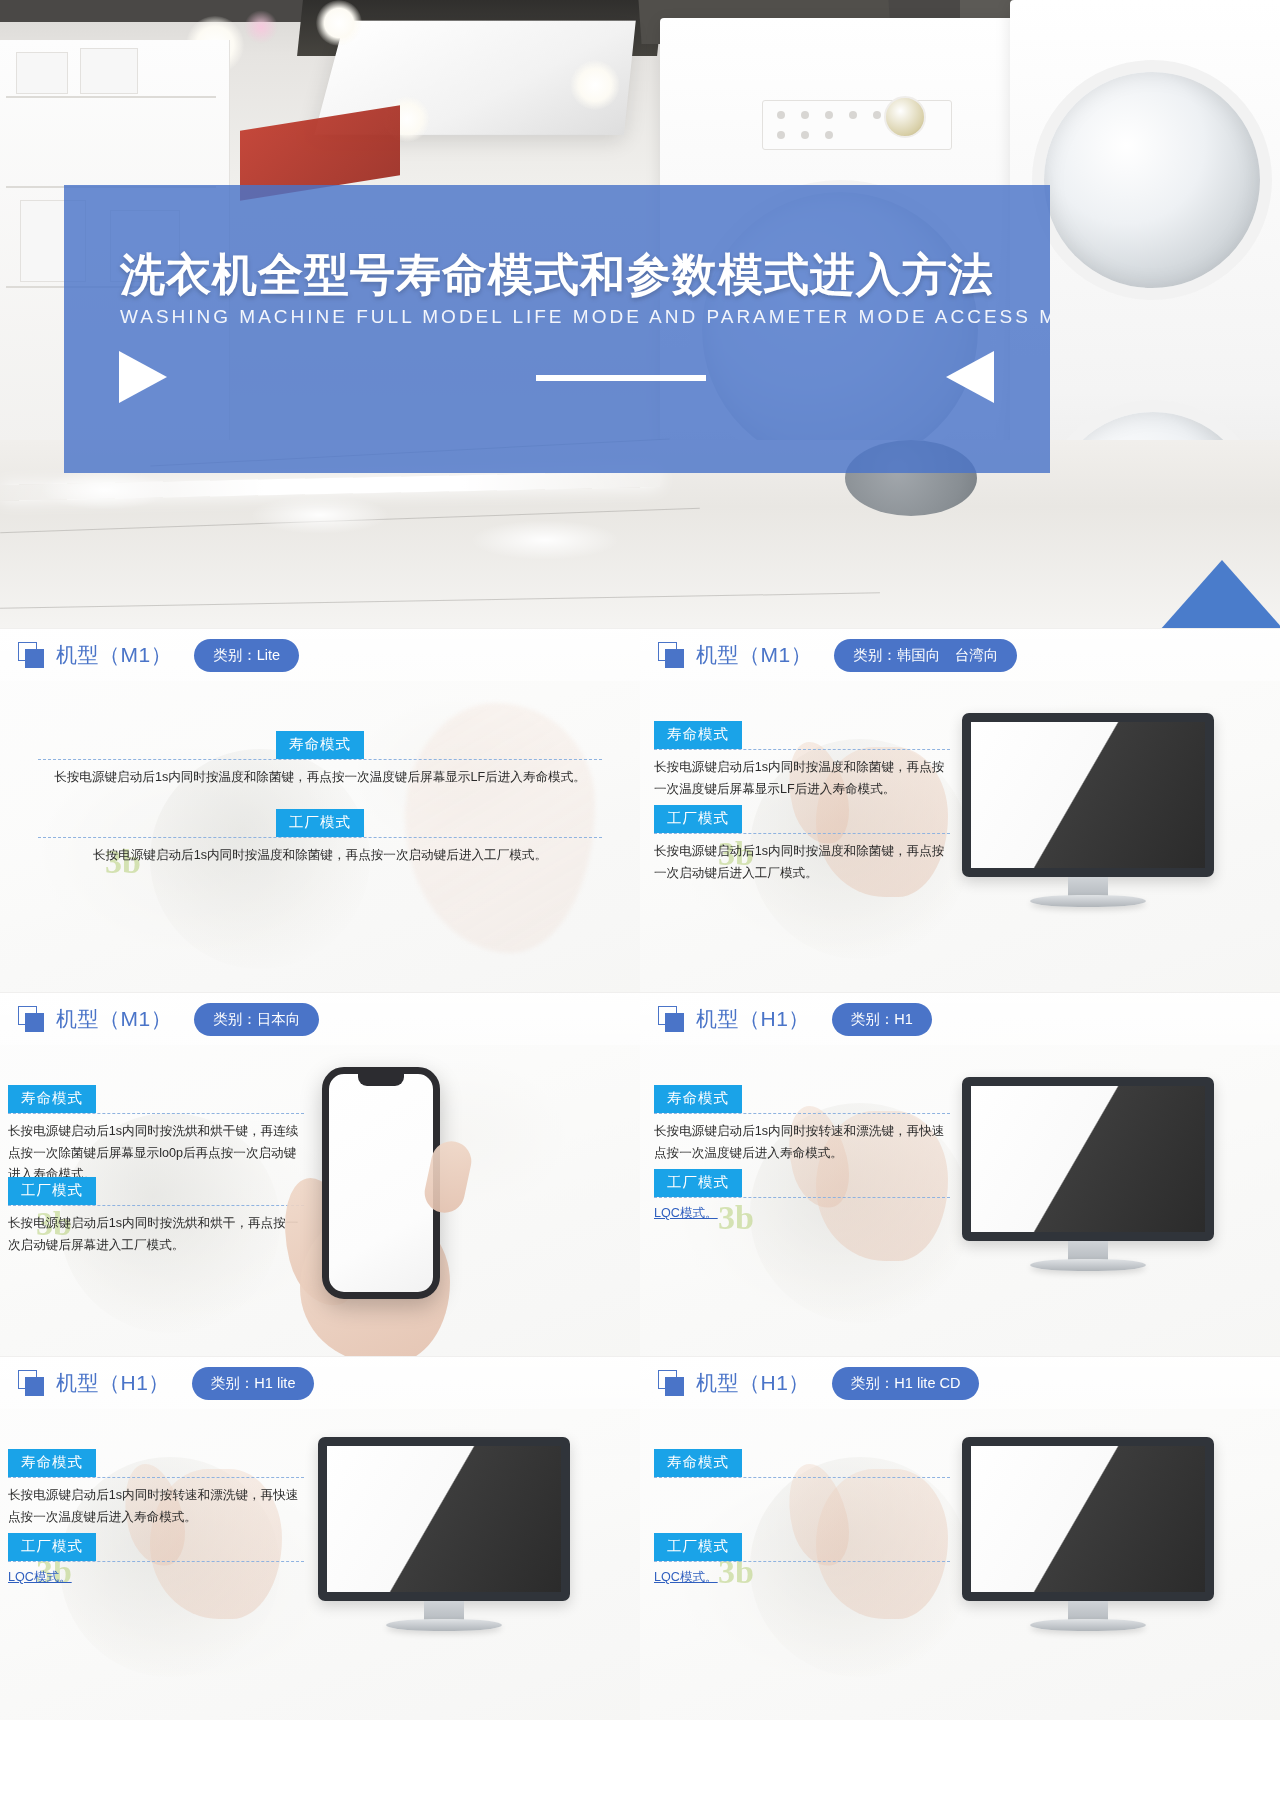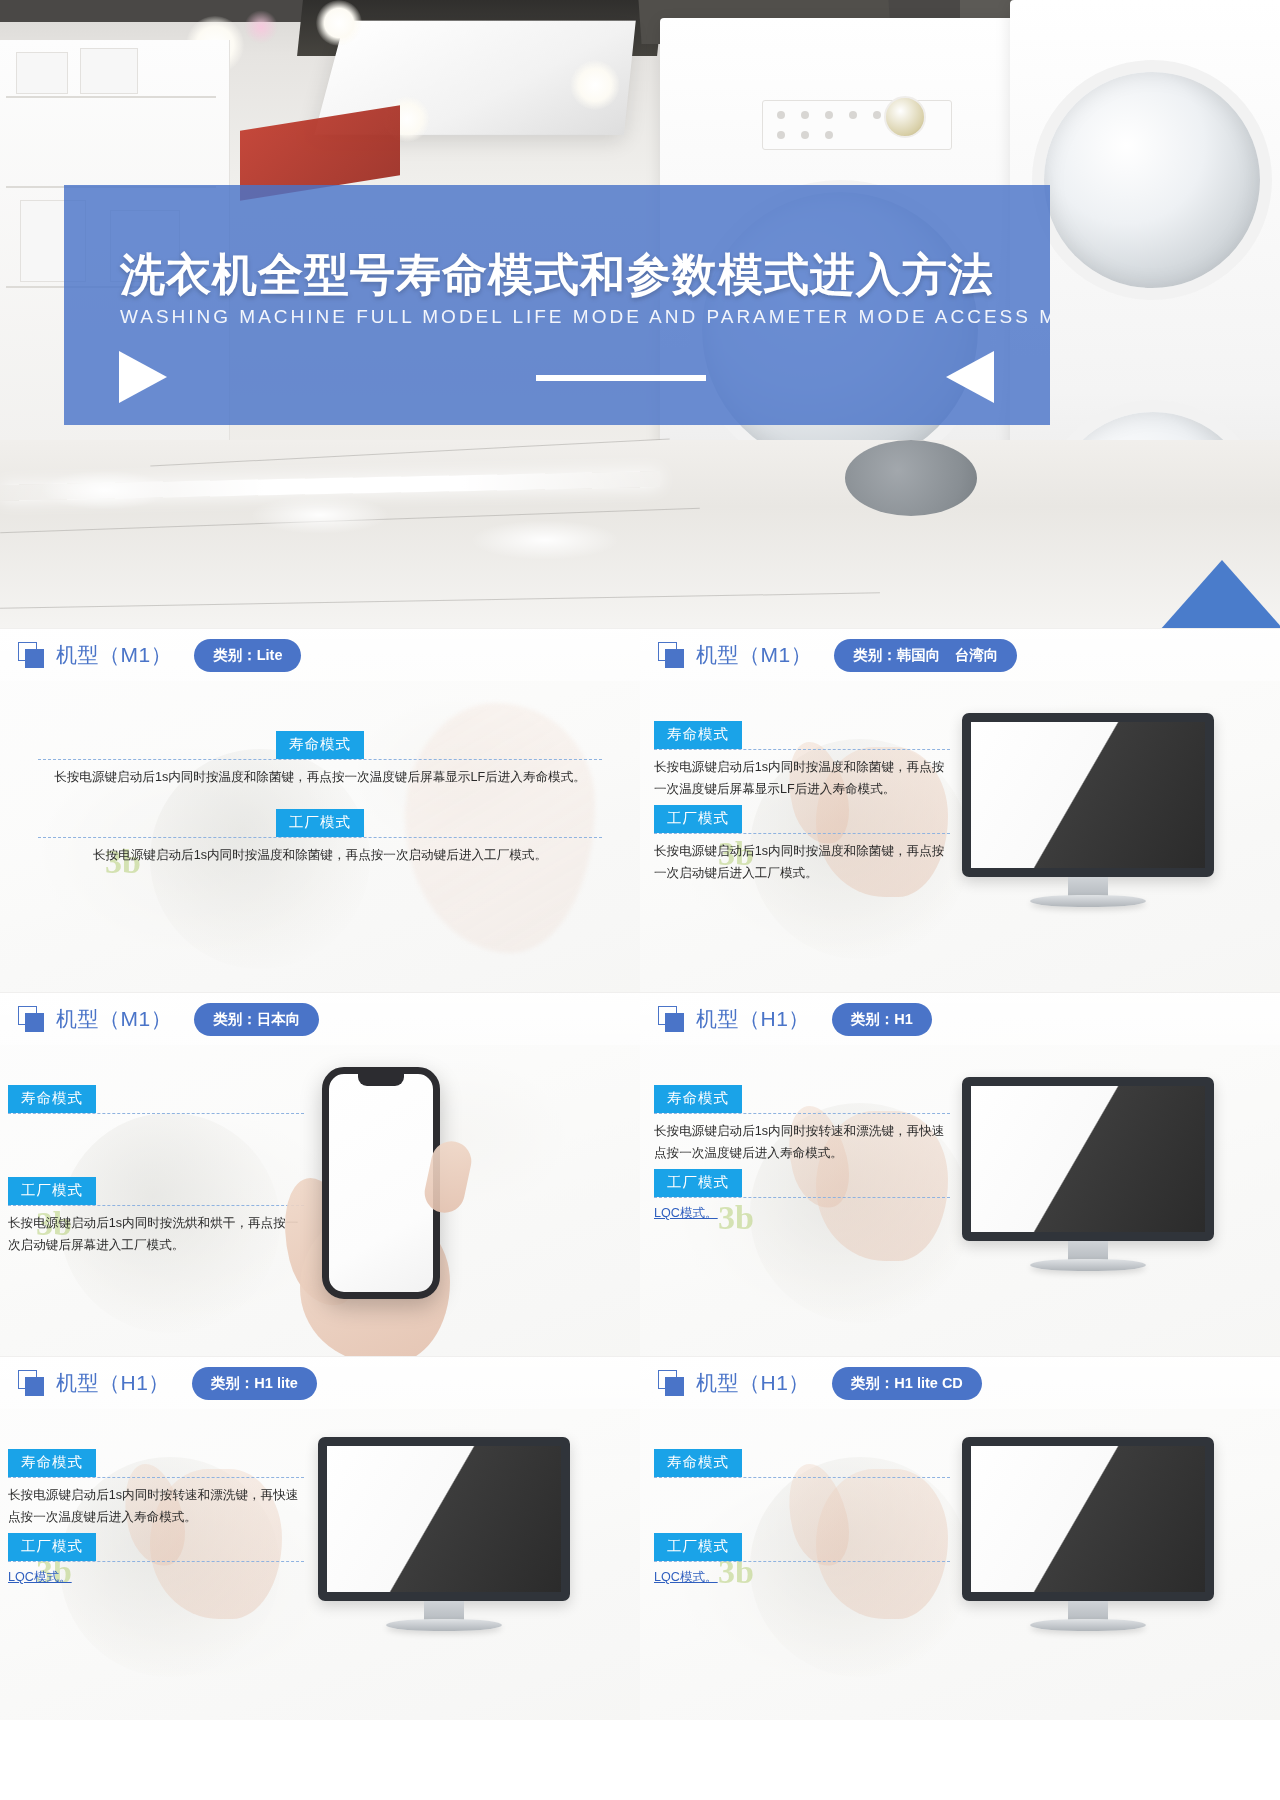--- a/index.html
+++ b/index.html
@@ -113,21 +113,21 @@
   }
   .corner-triangle2 {
     position:absolute; left:1160px; top:560px;
     width:0; height:0;
     border-left: 62px solid transparent;
     border-right: 62px solid transparent;
     border-bottom: 70px solid #4a7ccb;
   }
 
   .title-band {
-    position:absolute; left:64px; top:185px; width:986px; height:240px;
+    position:absolute; left:64px; top:185px; width:986px; height:288px;
     background: rgba(74,116,200,.82);
     color:#fff;
     overflow:hidden;
   }
   .title-cn {
     position:absolute; left:56px; top:60px;
     font-size:45px; font-weight:bold; letter-spacing:1px;
     text-shadow: 0 2px 5px rgba(0,0,0,.22);
     white-space:nowrap;
   }
@@ -213,21 +213,21 @@
     background:#4a74c8;
   }
   .model-label {
     margin-left:12px;
     font-size:21px; color:#4a74c8; font-weight:400; letter-spacing:.5px;
     white-space:nowrap;
   }
   .cat-pill {
     margin-left:22px;
     background:#4a74c8; color:#ffffff;
-    font-size:14.5px; font-weight:bold;
+    font-size:14.5px; font-weight:normal;
     padding:7px 19px; border-radius:999px;
     white-space:nowrap;
   }
 
   .card-body { position:absolute; left:0; top:52px; width:640px; height:312px; }
 
   .mode-block { position:absolute; }
   .mode-tag {
     display:inline-block;
     background:#1aa3e8; color:#ffffff;
@@ -446,20 +446,21 @@
           <div class="filled"></div>
       </div>
       <div class="model-label">机型（M1）</div>
       <div class="cat-pill">类别：日本向</div>
     </div>
 
     <div class="card-body">
       <div class="mode-block" style="left:8px;top:40px;width:296px;">
         <span class="mode-tag">寿命模式</span>
         <div class="mode-rule"></div>
+        <div class="mode-text">长按电源键启动后1s内同时按洗烘和烘干键，再连续点按一次除菌键后屏幕显示lo0p后再点按一次启动键进入寿命模式。</div>
       </div>
       <div class="mode-block" style="left:8px;top:132px;width:296px;">
         <span class="mode-tag">工厂模式</span>
         <div class="mode-rule"></div>
         <div class="mode-text">长按电源键启动后1s内同时按洗烘和烘干，再点按一次启动键后屏幕进入工厂模式。</div>
       </div>
 
       <div class="hand thumb" style="left:286px;top:132px;width:70px;height:130px;opacity:.9;"></div>
       <div class="hand palm" style="left:300px;top:168px;width:150px;height:150px;opacity:.9;"></div>
       <div class="phone" style="left:322px;top:22px;">

